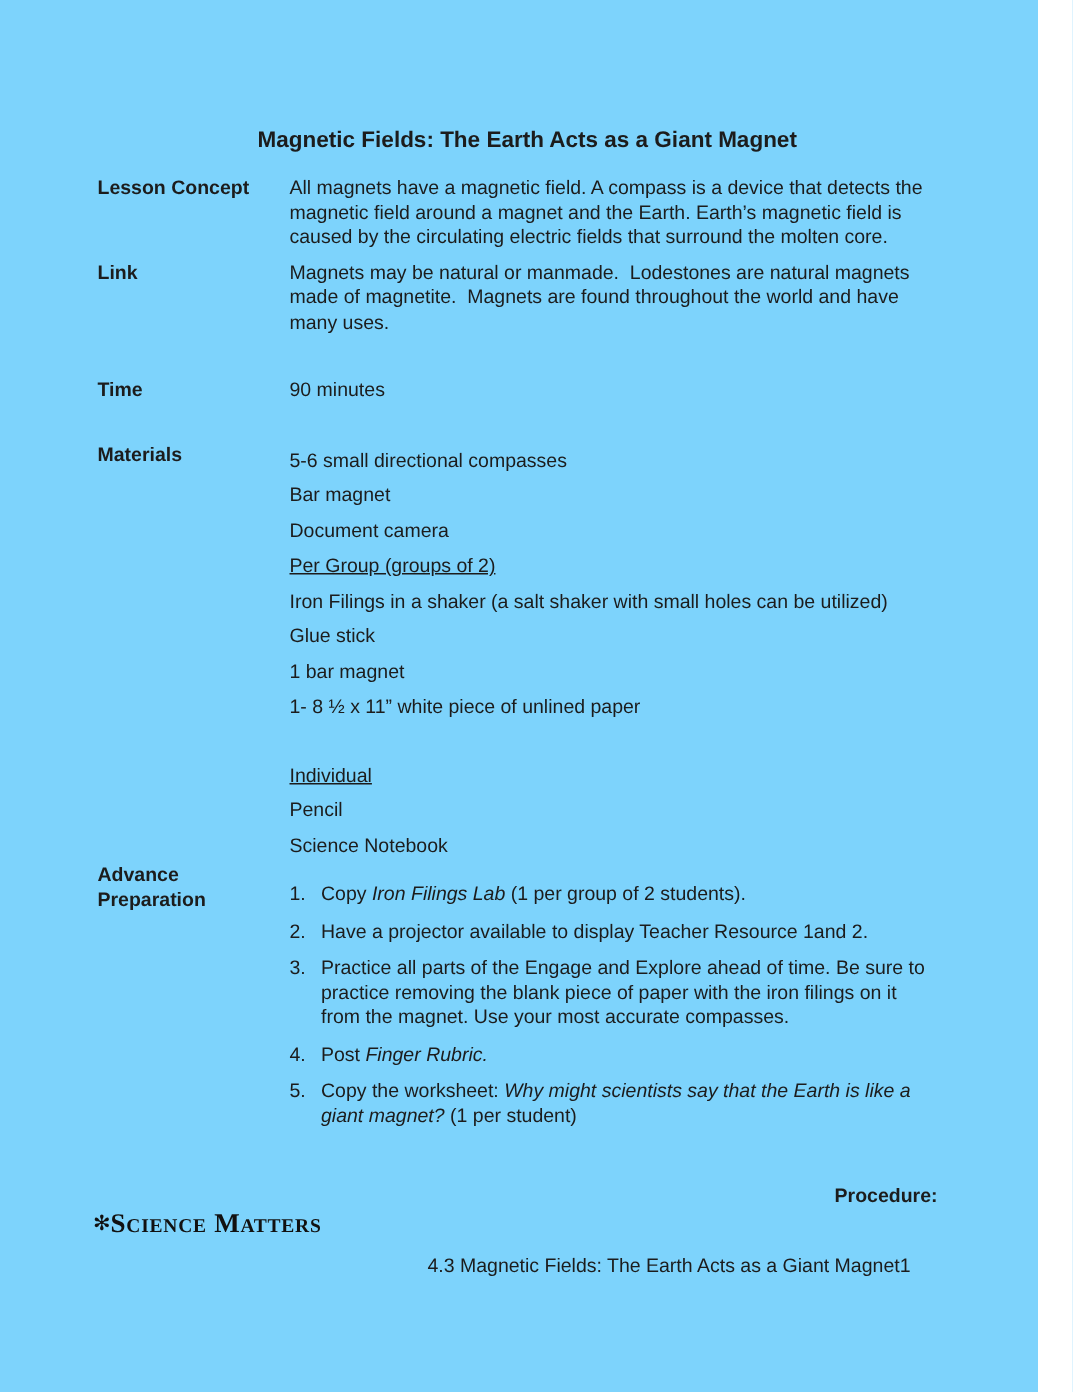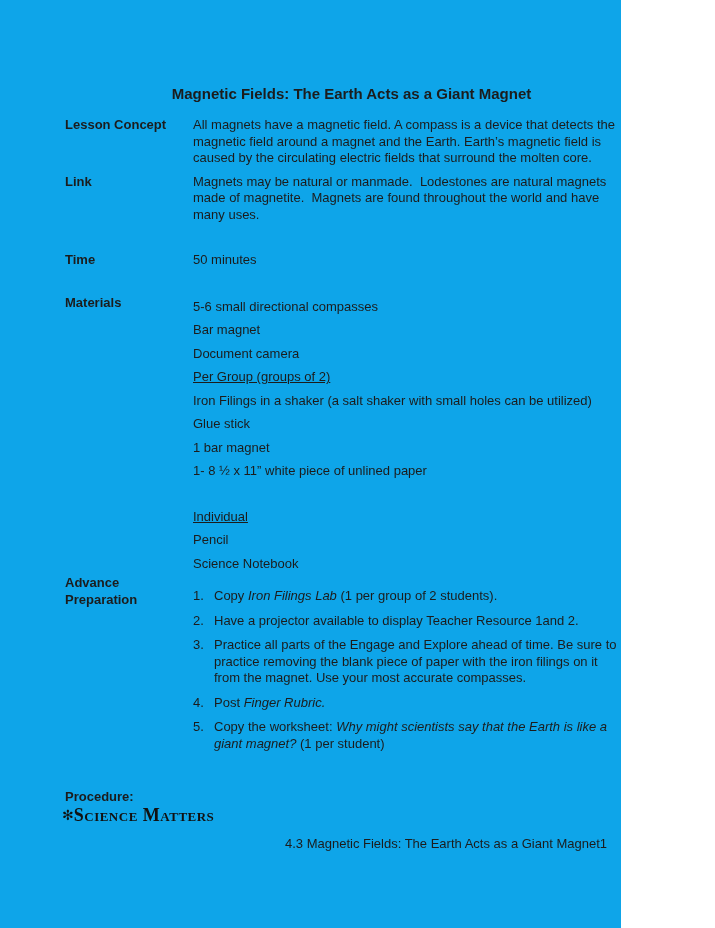--- a/index.html
+++ b/index.html
@@ -1,21 +1,21 @@
 <!DOCTYPE html>
 <html><head>
 <meta charset="utf-8">
 <style>
   * { box-sizing: border-box; }
   html, body { margin: 0; padding: 0; background: #ffffff; }
   .page {
     position: relative;
-    width: 621px;
+    width: 692px;
     height: 928px;
-    background: #0ea5e9;
+    background: #7dd3fc;
     color: #1c1c1c;
     font-family: "Liberation Sans", sans-serif;
     font-size: 13px;
     line-height: 16.5px;
     overflow: hidden;
   }
   .content {
     position: absolute;
     left: 65px;
     top: 0;
@@ -24,21 +24,21 @@
   .doc-title {
     margin: 84px 0 0 0;
     width: 585px;
     margin-left: -6px;
     text-align: center;
     font-size: 15px;
     font-weight: bold;
     line-height: 19px;
     white-space: nowrap;
   }
-  .row { display: flex; align-items: flex-start; }
+  .row { display: flex; align-items: flex-start; justify-content: flex-end; }
   .row .label-col {
     width: 128px;
     flex-shrink: 0;
     font-weight: bold;
   }
   .row .body-col { width: 432px; }
   .para { margin: 0; white-space: pre-wrap; }
   .row-lesson    { margin-top: 14px; }
   .row-link      { margin-top: 7px; }
   .row-time      { margin-top: 29px; }
@@ -101,21 +101,21 @@
     <div class="row row-link">
       <div class="label-col">Link</div>
       <div class="body-col">
         <p class="para">Magnets may be natural or manmade.  Lodestones are natural magnets made of magnetite.  Magnets are found throughout the world and have many uses.</p>
       </div>
     </div>
 
     <div class="row row-time">
       <div class="label-col">Time</div>
       <div class="body-col">
-        <p class="para">50 minutes</p>
+        <p class="para">90 minutes</p>
       </div>
     </div>
 
     <div class="row row-materials">
       <div class="label-col">Materials</div>
       <div class="body-col materials-body">
 
         <div>
           <div class="mat-line">5-6 small directional compasses</div>
           <div class="mat-line">Bar magnet</div>

